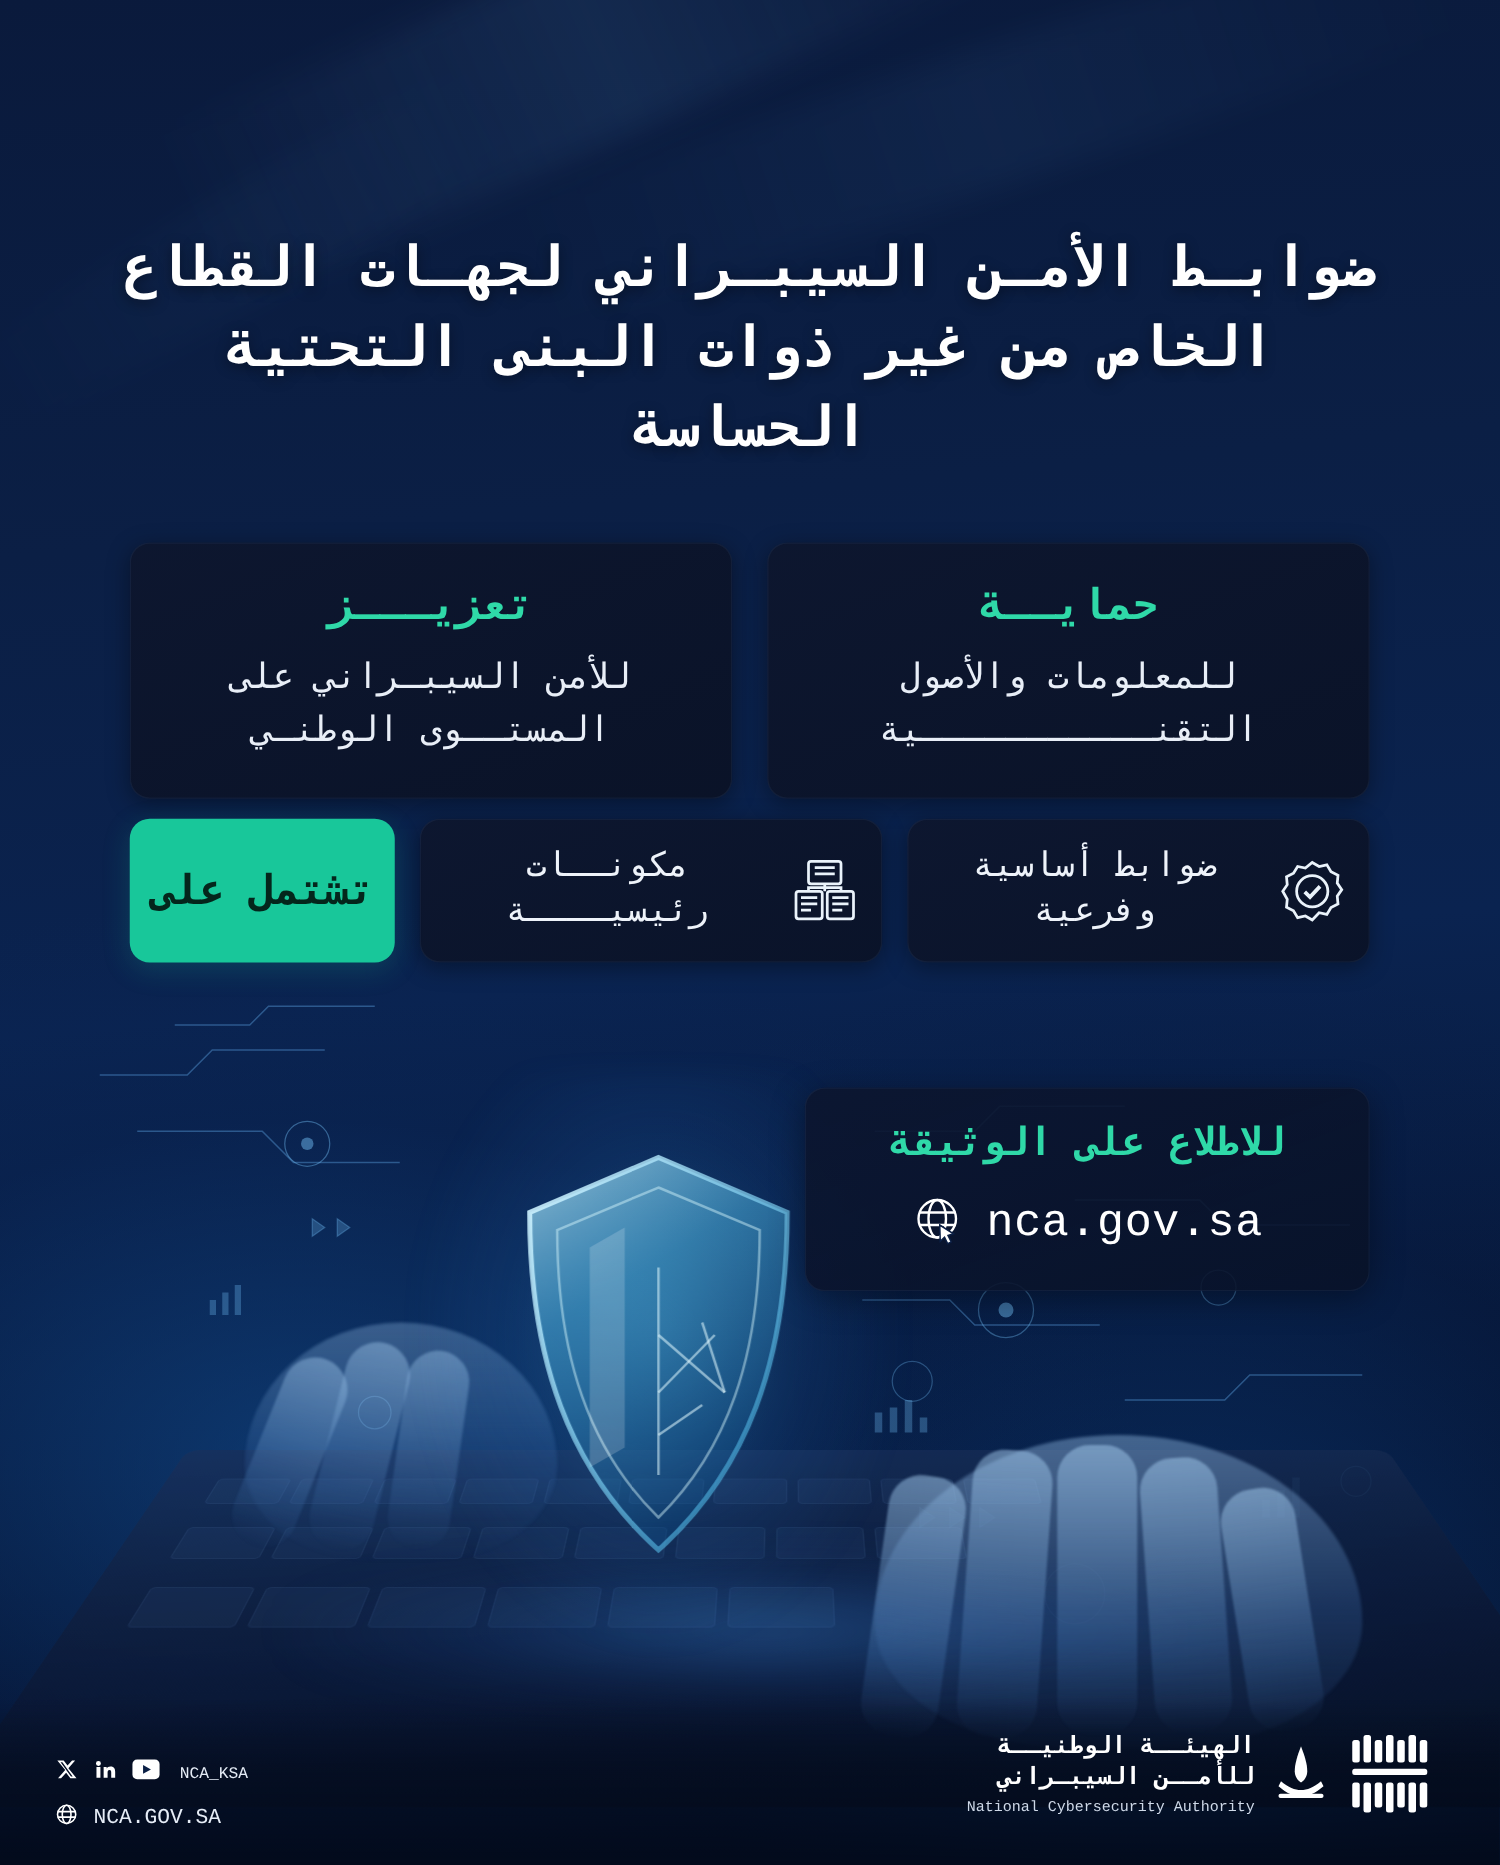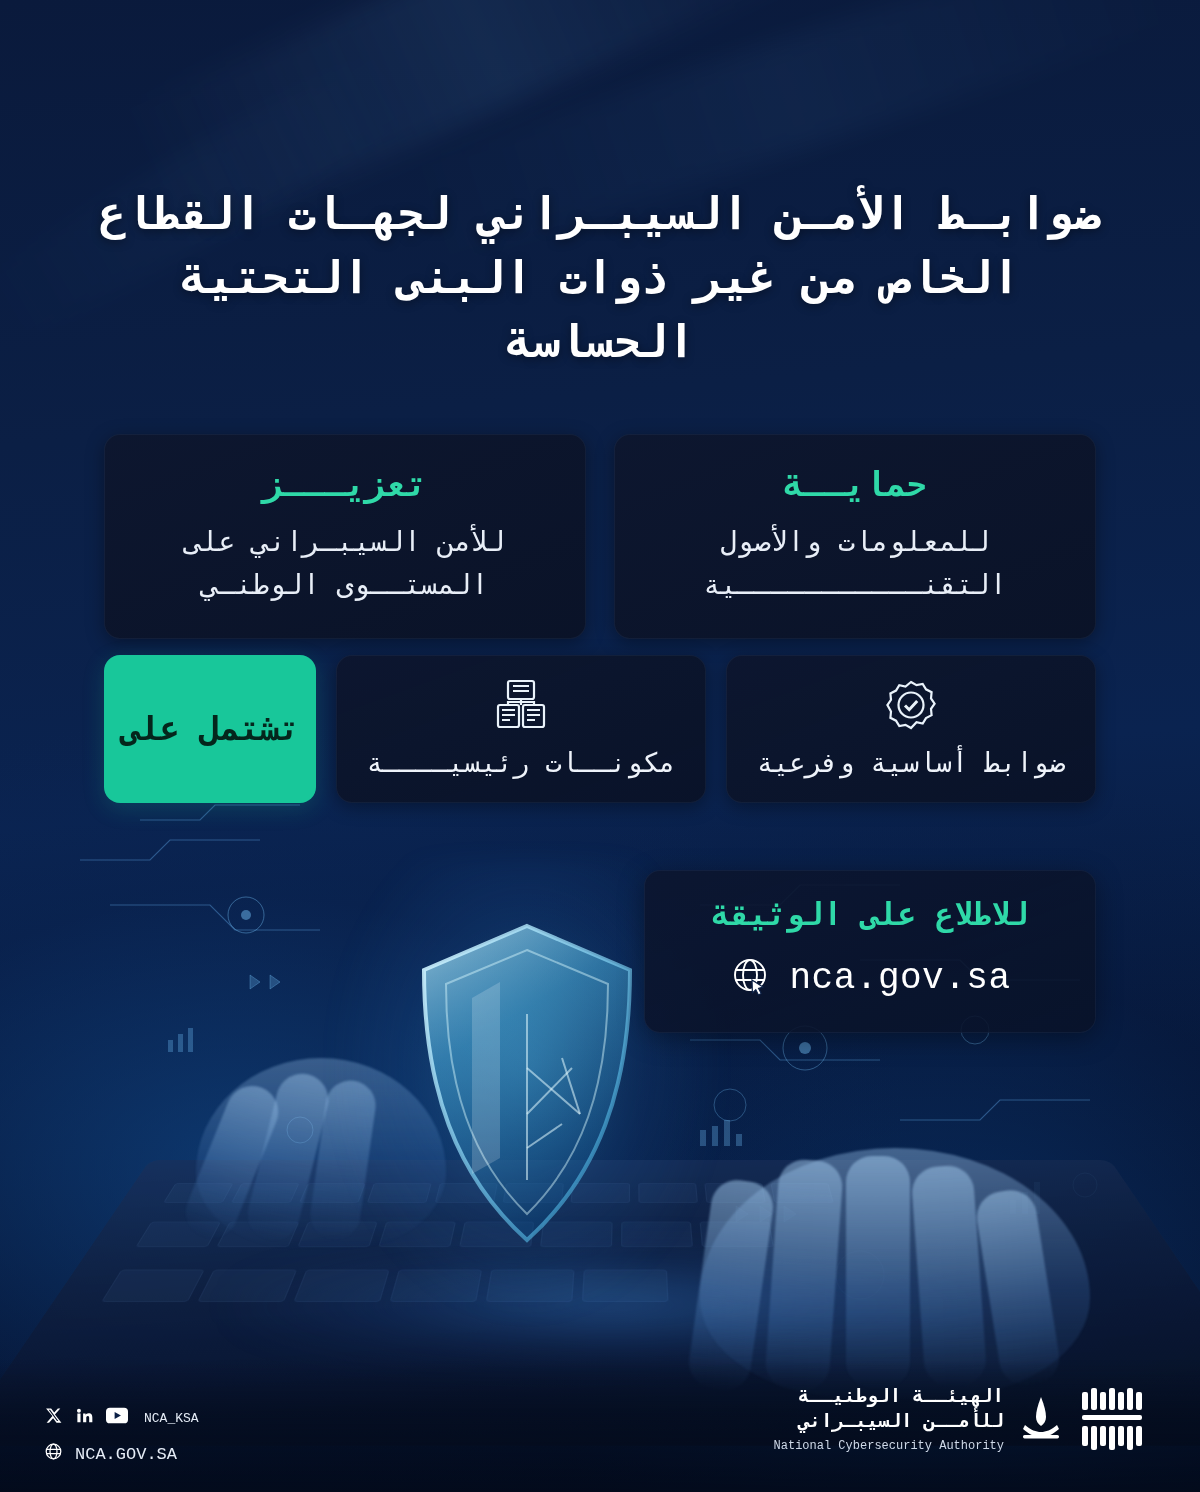--- a/index.html
+++ b/index.html
@@ -93,21 +93,21 @@
     font-size: 33px;
     font-weight: bold;
     box-shadow: 0 6px 22px rgba(24,199,154,0.18);
   }
   .feature {
     flex: 1 1 0;
     background: linear-gradient(160deg, rgba(13,22,46,0.95) 0%, rgba(10,18,38,0.92) 100%);
     border-radius: 16px;
     padding: 22px 18px 20px;
     display: flex;
-    flex-direction: column;
+    flex-direction: row;
     align-items: center;
     justify-content: space-between;
     gap: 14px;
     box-shadow: inset 0 0 0 1px rgba(90,130,190,0.10), 0 4px 18px rgba(0,0,0,0.35);
   }
   .feature .ico { line-height: 0; }
   .feature-label {
     color: #eef3fa;
     font-size: 27px;
     text-align: center;

